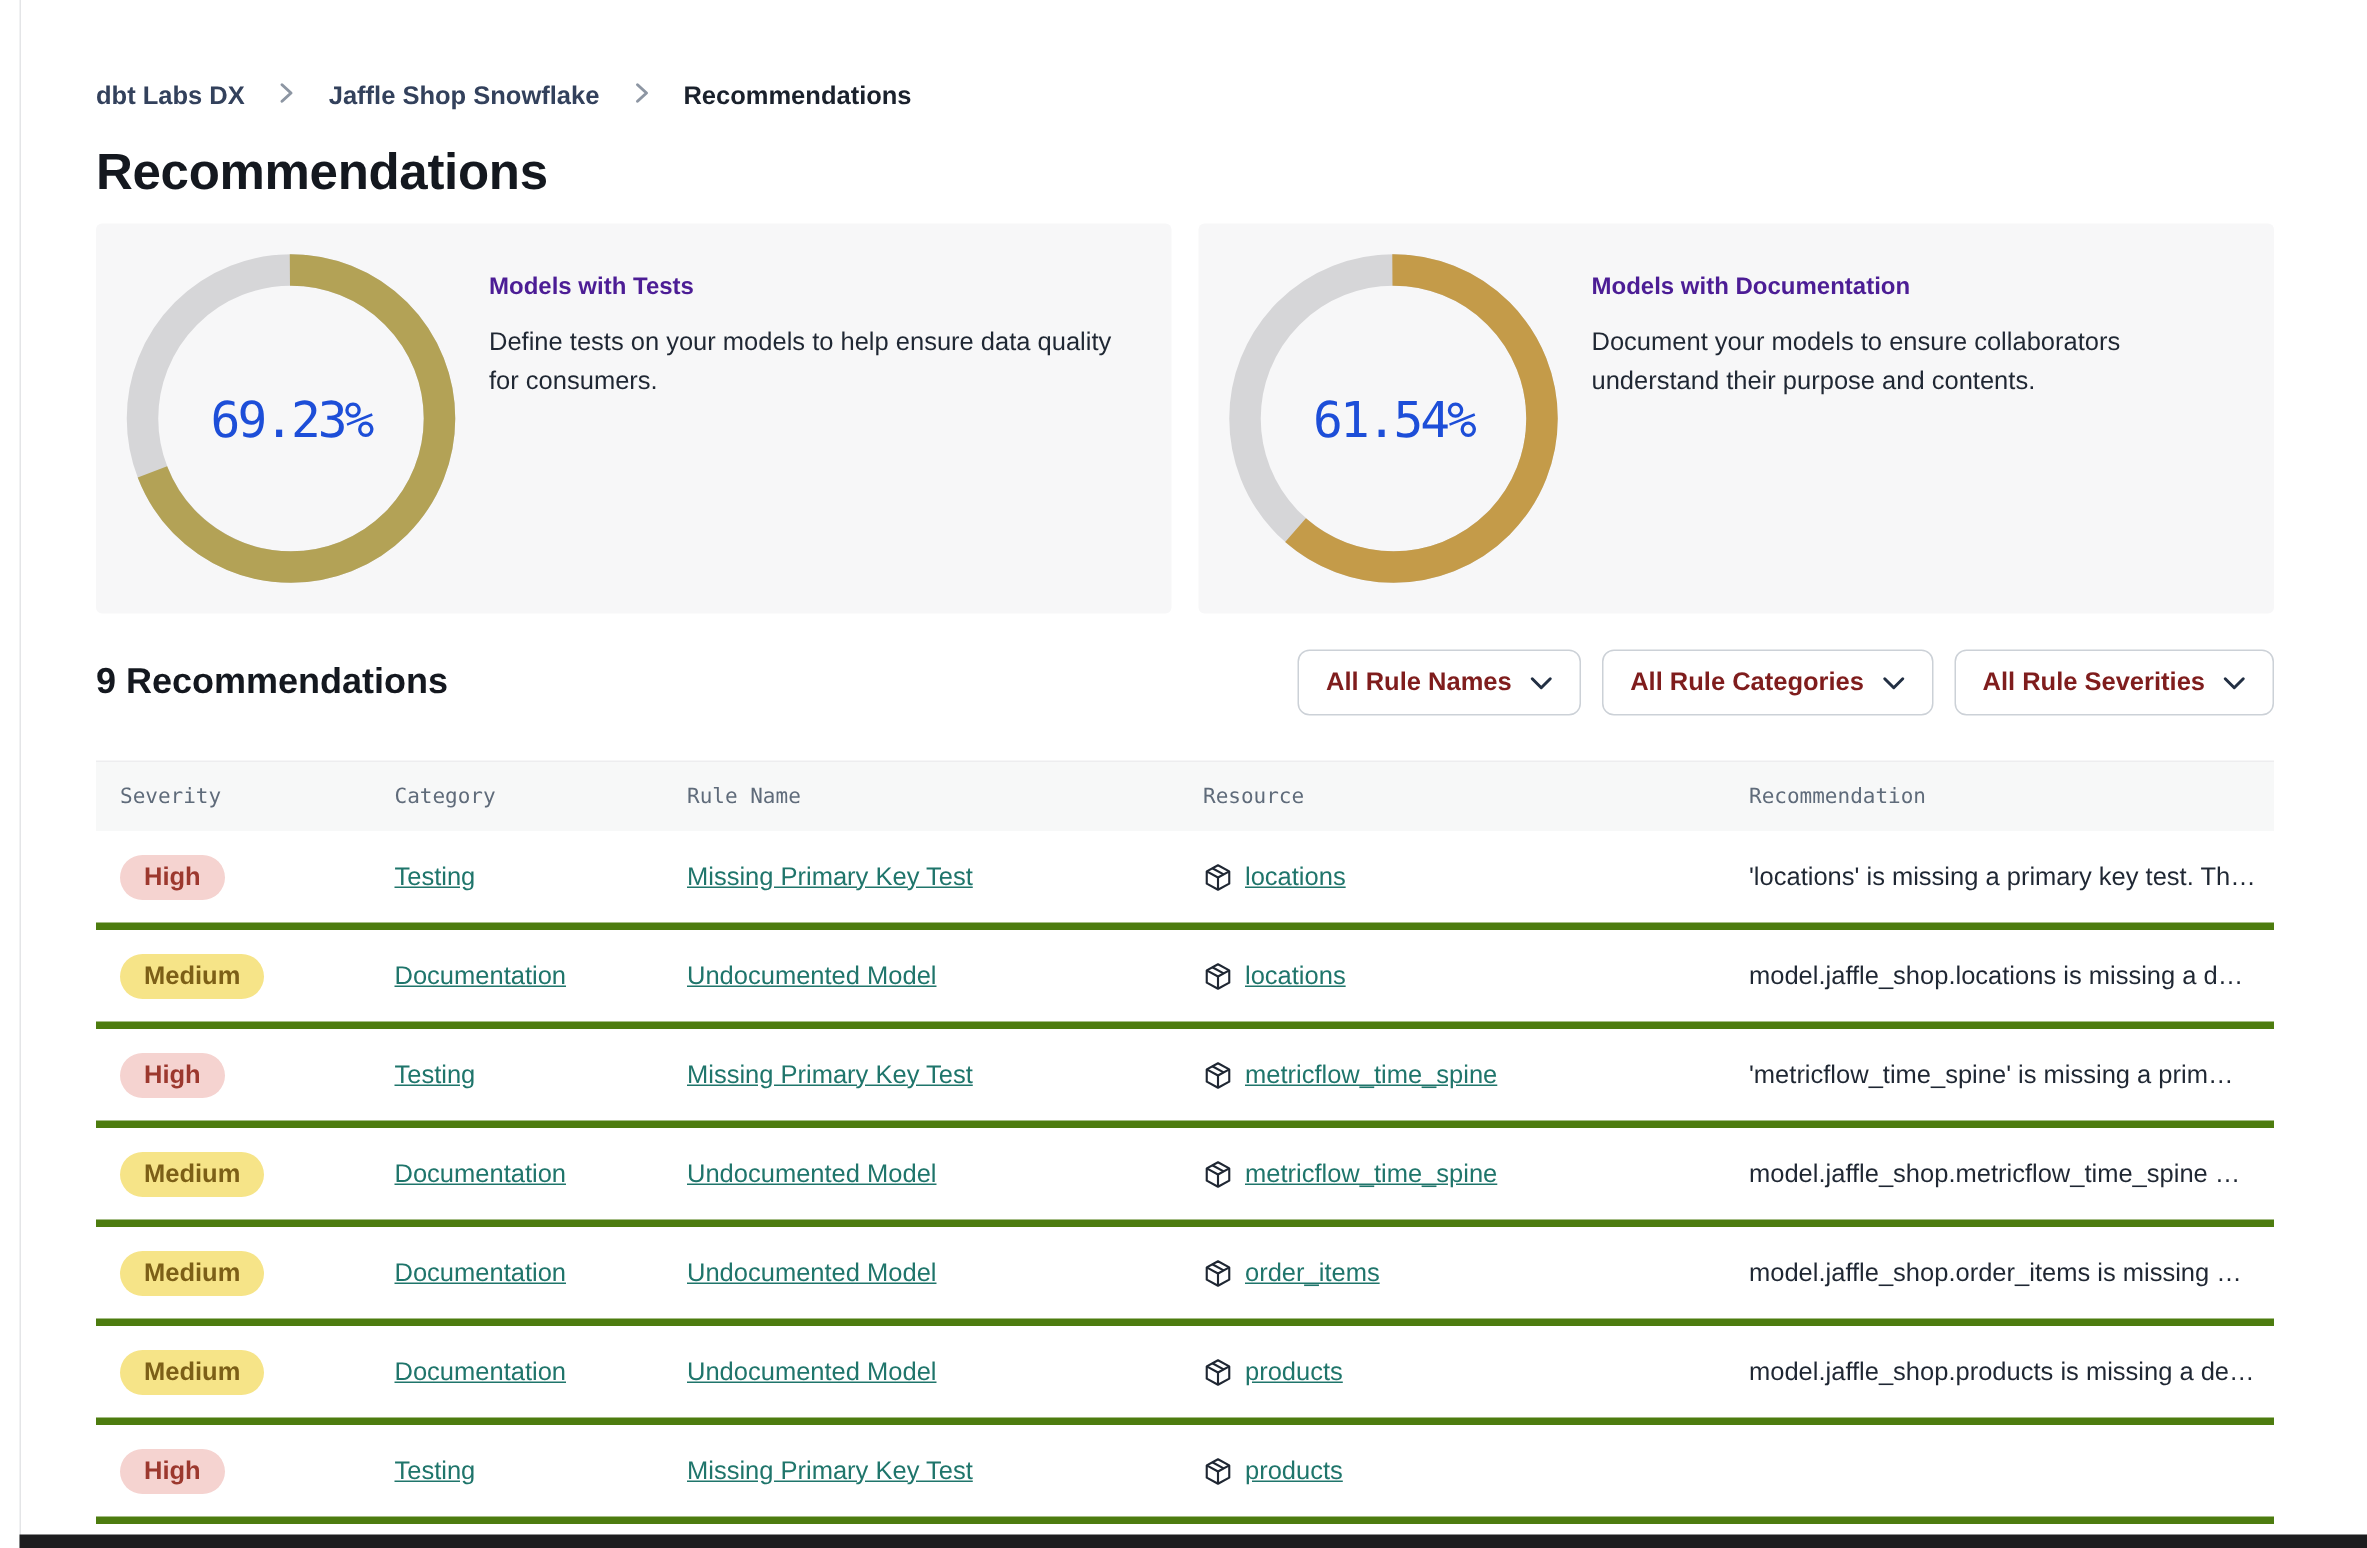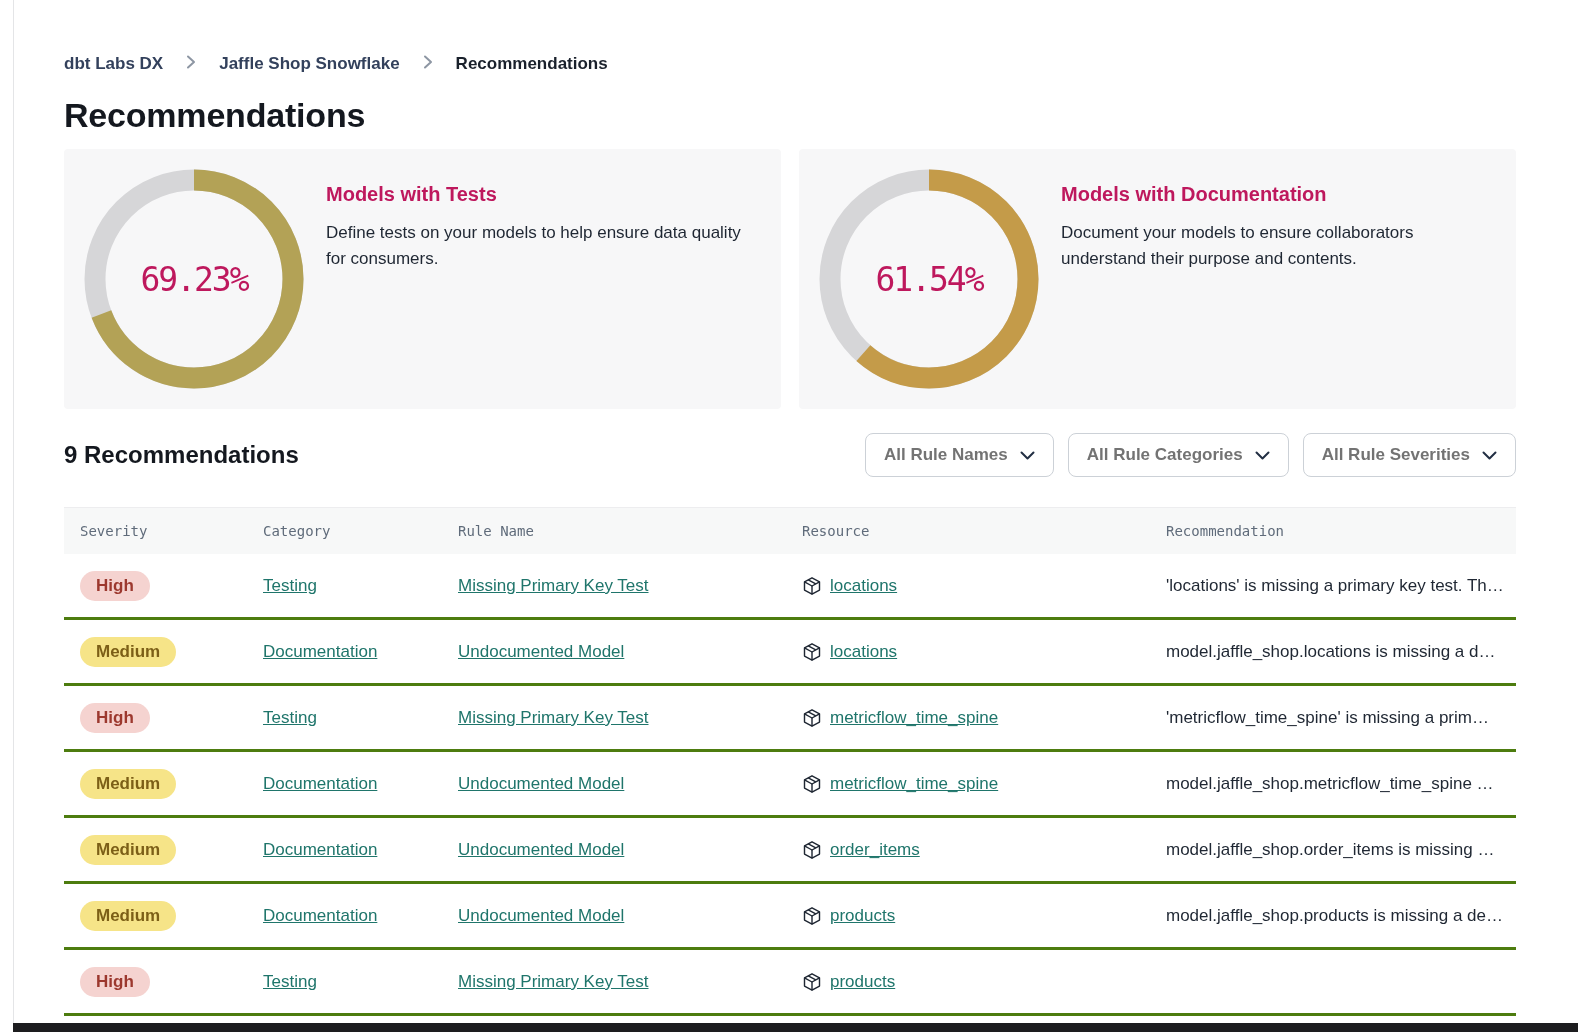--- a/index.html
+++ b/index.html
@@ -17,40 +17,40 @@
 
   
   .page-title { font-size:34px; font-weight:700; color:#14181f; margin-top:22px; letter-spacing:-0.2px; }
 
   
   .cards { display:flex; gap:18px; margin-top:14px; }
   .card { flex:1; height:260px; background:#f7f7f8; border-radius:4px; display:flex; align-items:flex-start; padding:20px; }
   .donut-wrap { position:relative; width:220px; height:220px; flex:0 0 220px; }
   .donut-wrap svg { display:block; }
   .donut-label { position:absolute; inset:0; display:flex; align-items:center; justify-content:center;
-    font-family:"DejaVu Sans Mono","Liberation Mono",monospace; font-size:33px; color:#be185d; letter-spacing:-2px; }
+    font-family:"DejaVu Sans Mono","Liberation Mono",monospace; font-size:33px; color:#1d4ed8; letter-spacing:-2px; }
   .card-text { margin-left:22px; margin-top:14px; max-width:460px; }
-  .card-title { font-size:20px; font-weight:700; color:#be185d; }
+  .card-title { font-size:16px; font-weight:700; color:#4c1d95; }
   .card-desc { margin-top:14px; font-size:17px; line-height:1.55; color:#1f2733; }
 
   
   .list-header { display:flex; align-items:center; justify-content:space-between; margin-top:24px; }
   .list-title { font-size:24px; font-weight:700; color:#14181f; }
   .filters { display:flex; gap:14px; }
   .filter-btn { display:flex; align-items:center; gap:12px; height:44px; padding:0 18px; background:#fff;
-    border:1px solid #ccd1d7; border-radius:8px; font-size:17px; font-weight:600; color:#737373; cursor:pointer;
+    border:1px solid #ccd1d7; border-radius:8px; font-size:17px; font-weight:600; color:#7f1d1d; cursor:pointer;
     font-family:"Liberation Sans","DejaVu Sans",sans-serif; }
   .filter-btn svg { margin-top:2px; }
 
   
   .table { margin-top:30px; width:100%; border-top:1px solid #ededef; }
   .trow { display:grid; grid-template-columns:183px 195px 344px 364px 1fr; align-items:center; }
   .thead { background:#f7f8f8; height:46px;
     font-family:"DejaVu Sans Mono","Liberation Mono",monospace; font-size:14px; font-weight:400; color:#5f6b7a; }
-  .tbody-row { height:66px; border-bottom:3px solid #4d7c0f; background:#fff; }
+  .tbody-row { height:66px; border-bottom:5px solid #4d7c0f; background:#fff; }
   .cell { padding-left:16px; white-space:nowrap; overflow:hidden; }
   .pill { display:inline-block; padding:5px 16px; border-radius:18px; font-size:17px; font-weight:700; }
   a.tlink { color:#1f756b; text-decoration:underline; font-size:17px; font-weight:500; cursor:pointer; }
   .res-cell { display:flex; align-items:flex-end; gap:8px; }
   .cube { flex:0 0 auto; display:flex; color:#1f2733; }
   .rec-text { font-size:17px; color:#1f2733; }
 </style>
 </head>
 <body>
 

